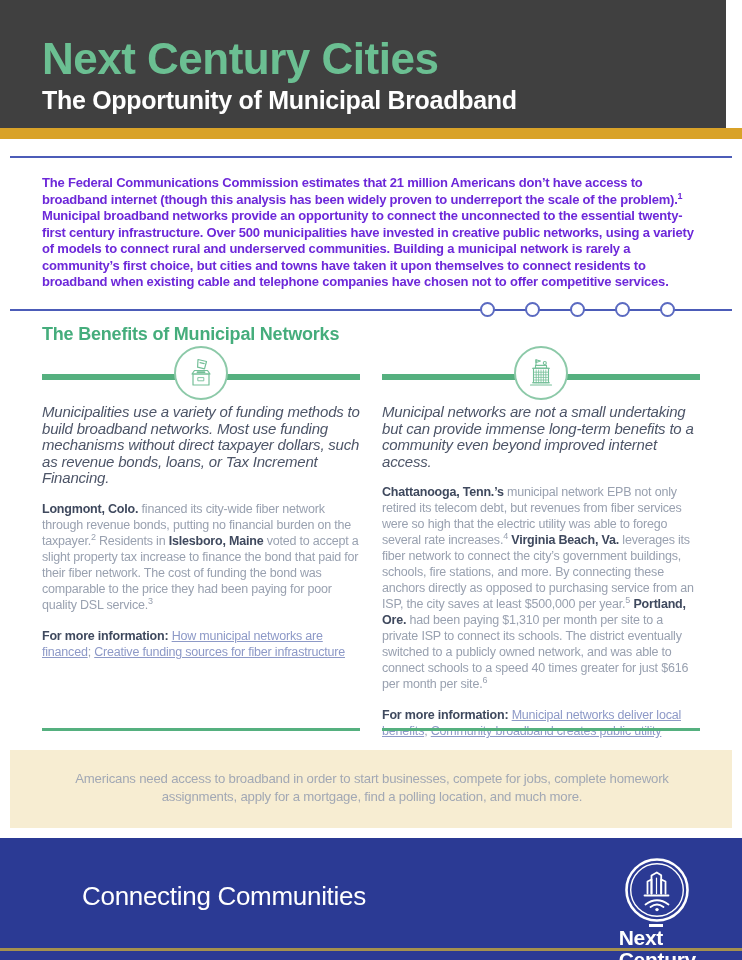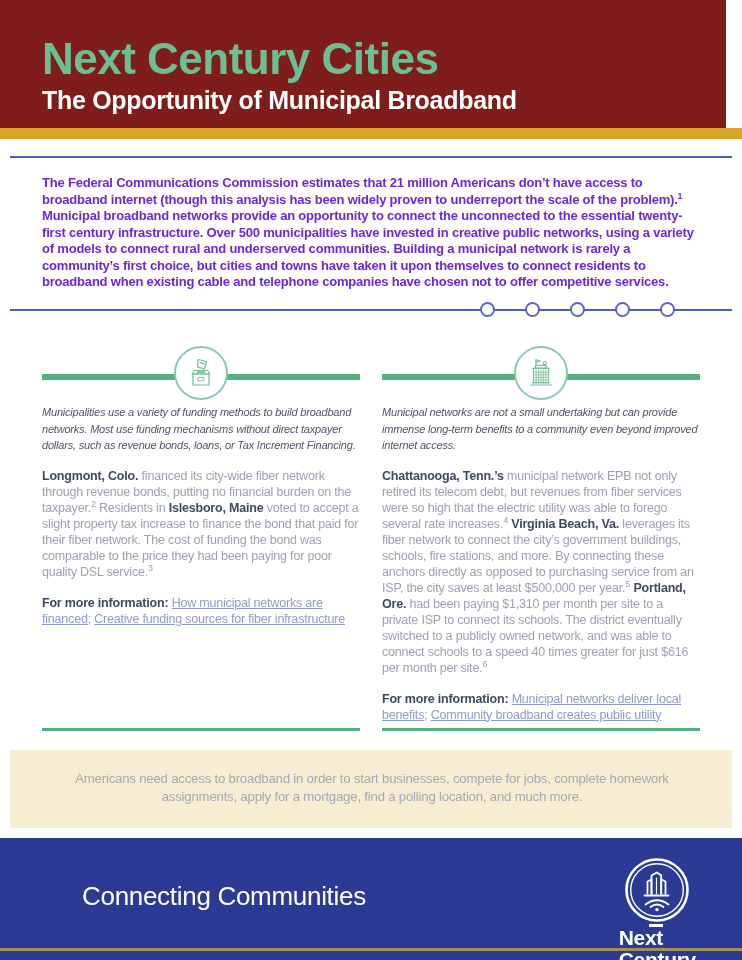--- a/index.html
+++ b/index.html
@@ -1,21 +1,21 @@
 <!DOCTYPE html>
 <html><head>
 <meta charset="utf-8">
 <style>
   * { margin:0; padding:0; box-sizing:border-box; }
   html,body { background:#ffffff; }
   body { font-family:"Liberation Sans", sans-serif; }
   .page { position:relative; width:742px; height:960px; background:#ffffff; overflow:hidden; margin:0 auto; }
 
   
-  .hdr { position:absolute; top:0; left:0; right:16px; height:128px; background:#7f1d1d; }
+  .hdr { position:absolute; top:0; left:0; right:16px; height:128px; background:#404040; }
   .hdr-title { position:absolute; left:42px; top:34px; font-size:44px; font-weight:700; color:#6bbf92; letter-spacing:-0.5px; }
   .hdr-sub { position:absolute; left:42px; top:86px; font-size:25px; font-weight:700; color:#ffffff; letter-spacing:-0.3px; }
   .gold-stripe { position:absolute; top:128px; left:0; right:0; height:11px; background:#d9a228; }
 
   
   .rule-top { position:absolute; top:156px; left:10px; right:10px; height:2px; background:#4c5cb8; }
   .circles-rule { position:absolute; top:301px; left:10px; right:10px; height:18px; }
   .cr-line { position:absolute; top:8px; left:0; right:0; height:2px; background:#4c5cb8; }
   .cr-dot { position:absolute; top:1px; width:15px; height:15px; border-radius:50%; background:#ffffff; border:2px solid #5b6ac1; }
 
@@ -24,21 +24,21 @@
   .intro sup, .body sup { font-size:9px; line-height:0; }
 
   
   .benefits-h { position:absolute; left:42px; top:324px; font-size:18px; font-weight:700; color:#45ad7c; letter-spacing:-0.2px; }
   .col { position:absolute; top:346px; width:318px; }
   .col-left { left:42px; }
   .col-right { left:382px; }
   .col-bar { position:relative; height:56px; }
   .bar { position:absolute; top:28px; left:0; right:0; height:6px; background:#55b07f; }
   .icon-circle { position:absolute; left:50%; top:0; transform:translateX(-50%); width:54px; height:54px; border-radius:50%; background:#ffffff; border:2px solid #8cc9a8; display:flex; align-items:center; justify-content:center; }
-  .lead { margin-top:2px; font-style:italic; font-size:11px; line-height:16.5px; color:#4d5568; letter-spacing:-0.2px; }
+  .lead { margin-top:2px; font-style:italic; font-size:15px; line-height:16.5px; color:#4d5568; letter-spacing:-0.2px; }
   .body { margin-top:14px; font-size:12.5px; line-height:16px; color:#99a1b0; letter-spacing:-0.2px; }
   .more { margin-top:15px; font-size:12.5px; line-height:16px; color:#99a1b0; letter-spacing:-0.2px; }
   .bold { font-weight:700; color:#3f495e; }
   .link { color:#8d99c7; text-decoration:underline; cursor:pointer; }
   .endline { position:absolute; top:728px; width:318px; height:3px; background:#55b07f; }
   .endline-left { left:42px; }
   .endline-right { left:382px; }
 
   
   .beige { position:absolute; top:750px; left:10px; right:10px; height:78px; background:#f7edd2; padding:13px 32px 0 32px; }
@@ -72,20 +72,21 @@
 
   <div class="circles-rule">
     <div class="cr-line"></div>
     <div class="cr-dot" style="left:470px"></div>
     <div class="cr-dot" style="left:515px"></div>
     <div class="cr-dot" style="left:560px"></div>
     <div class="cr-dot" style="left:605px"></div>
     <div class="cr-dot" style="left:650px"></div>
   </div>
 
+  <h2 class="benefits-h">The Benefits of Municipal Networks</h2>
 
   <section class="col col-left">
     <div class="col-bar">
       <div class="bar"></div>
       <div class="icon-circle">
         <svg width="36" height="36" viewBox="0 0 36 36" fill="none" stroke="#74bf98" stroke-width="1.2" stroke-linejoin="round" stroke-linecap="round">
           <polygon points="15,4.5 23.5,6.5 21.5,13.8 14.6,12.2"></polygon>
           <line x1="17" y1="7.6" x2="21.2" y2="8.6"></line>
           <polygon points="9,19 27,19 24.5,15.5 11.5,15.5"></polygon>
           <line x1="14.5" y1="17.2" x2="21.5" y2="17.2" stroke-width="1.8"></line>

